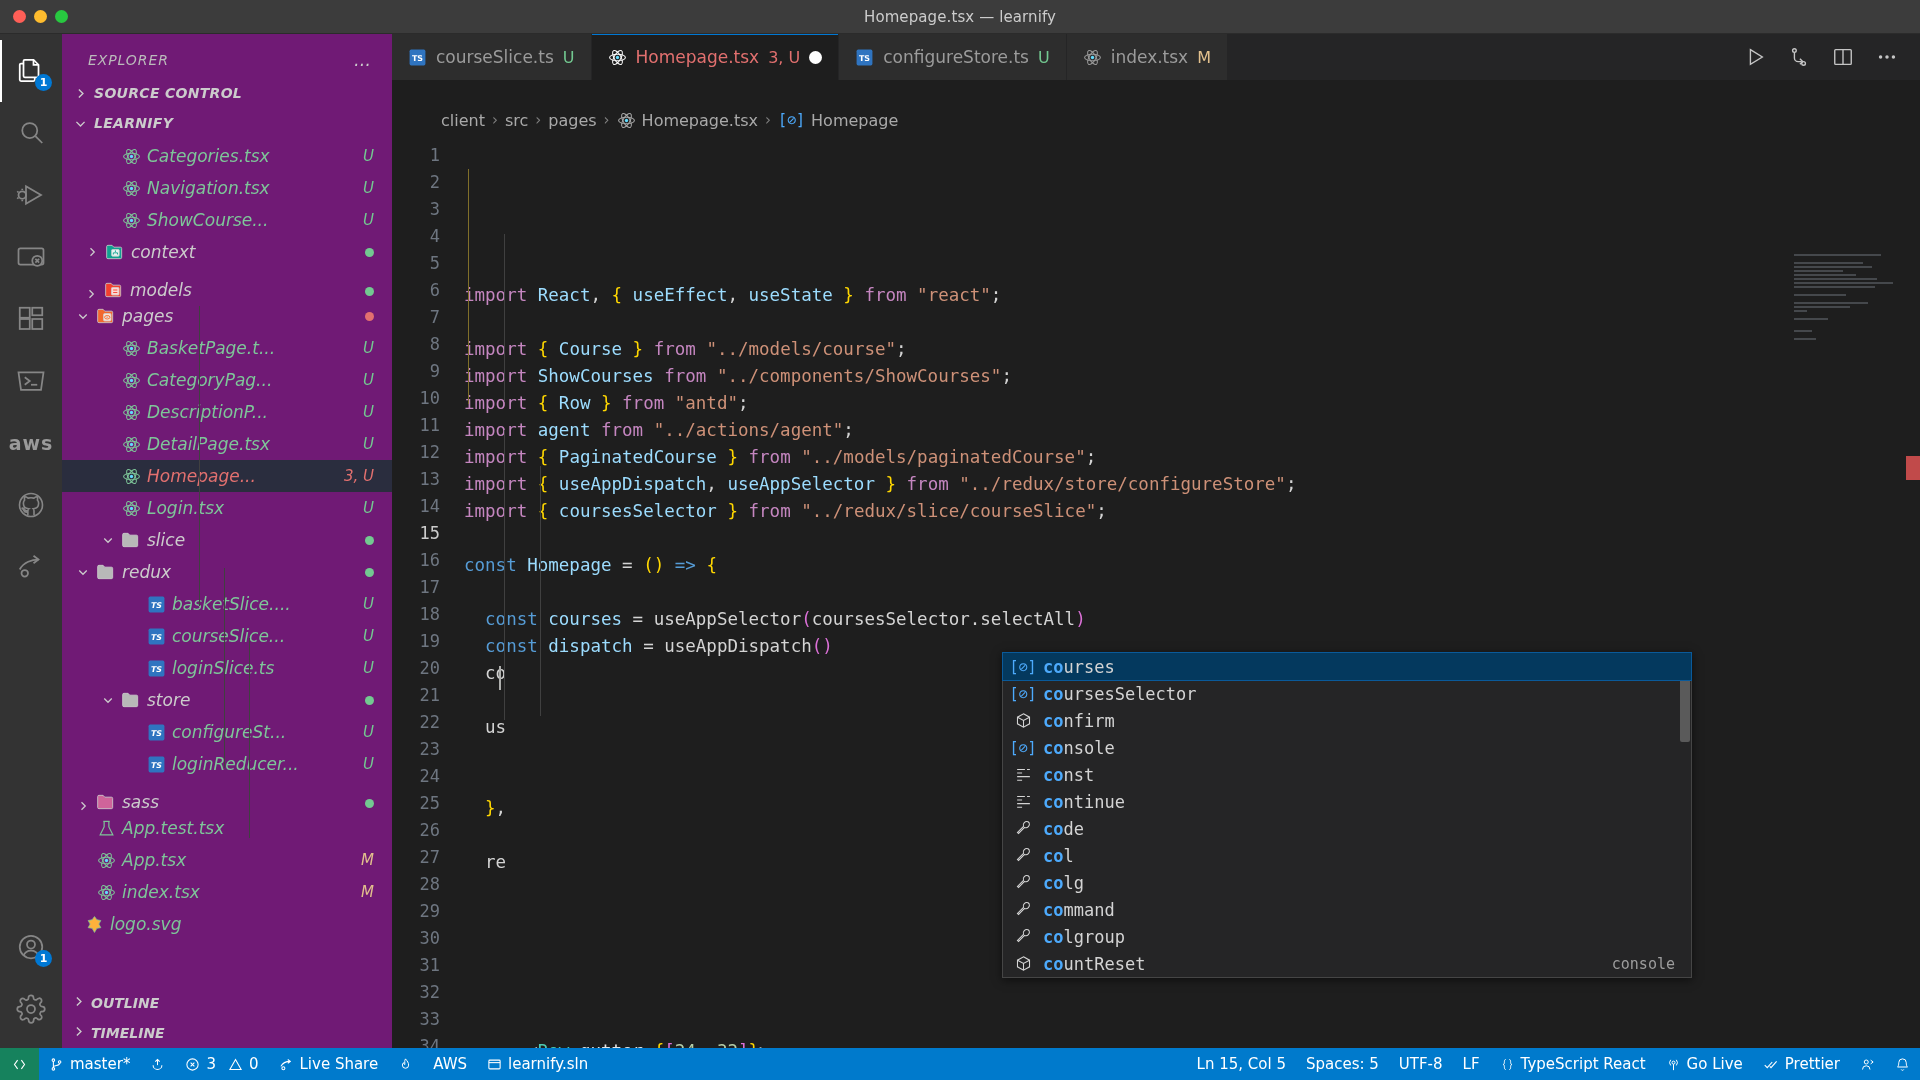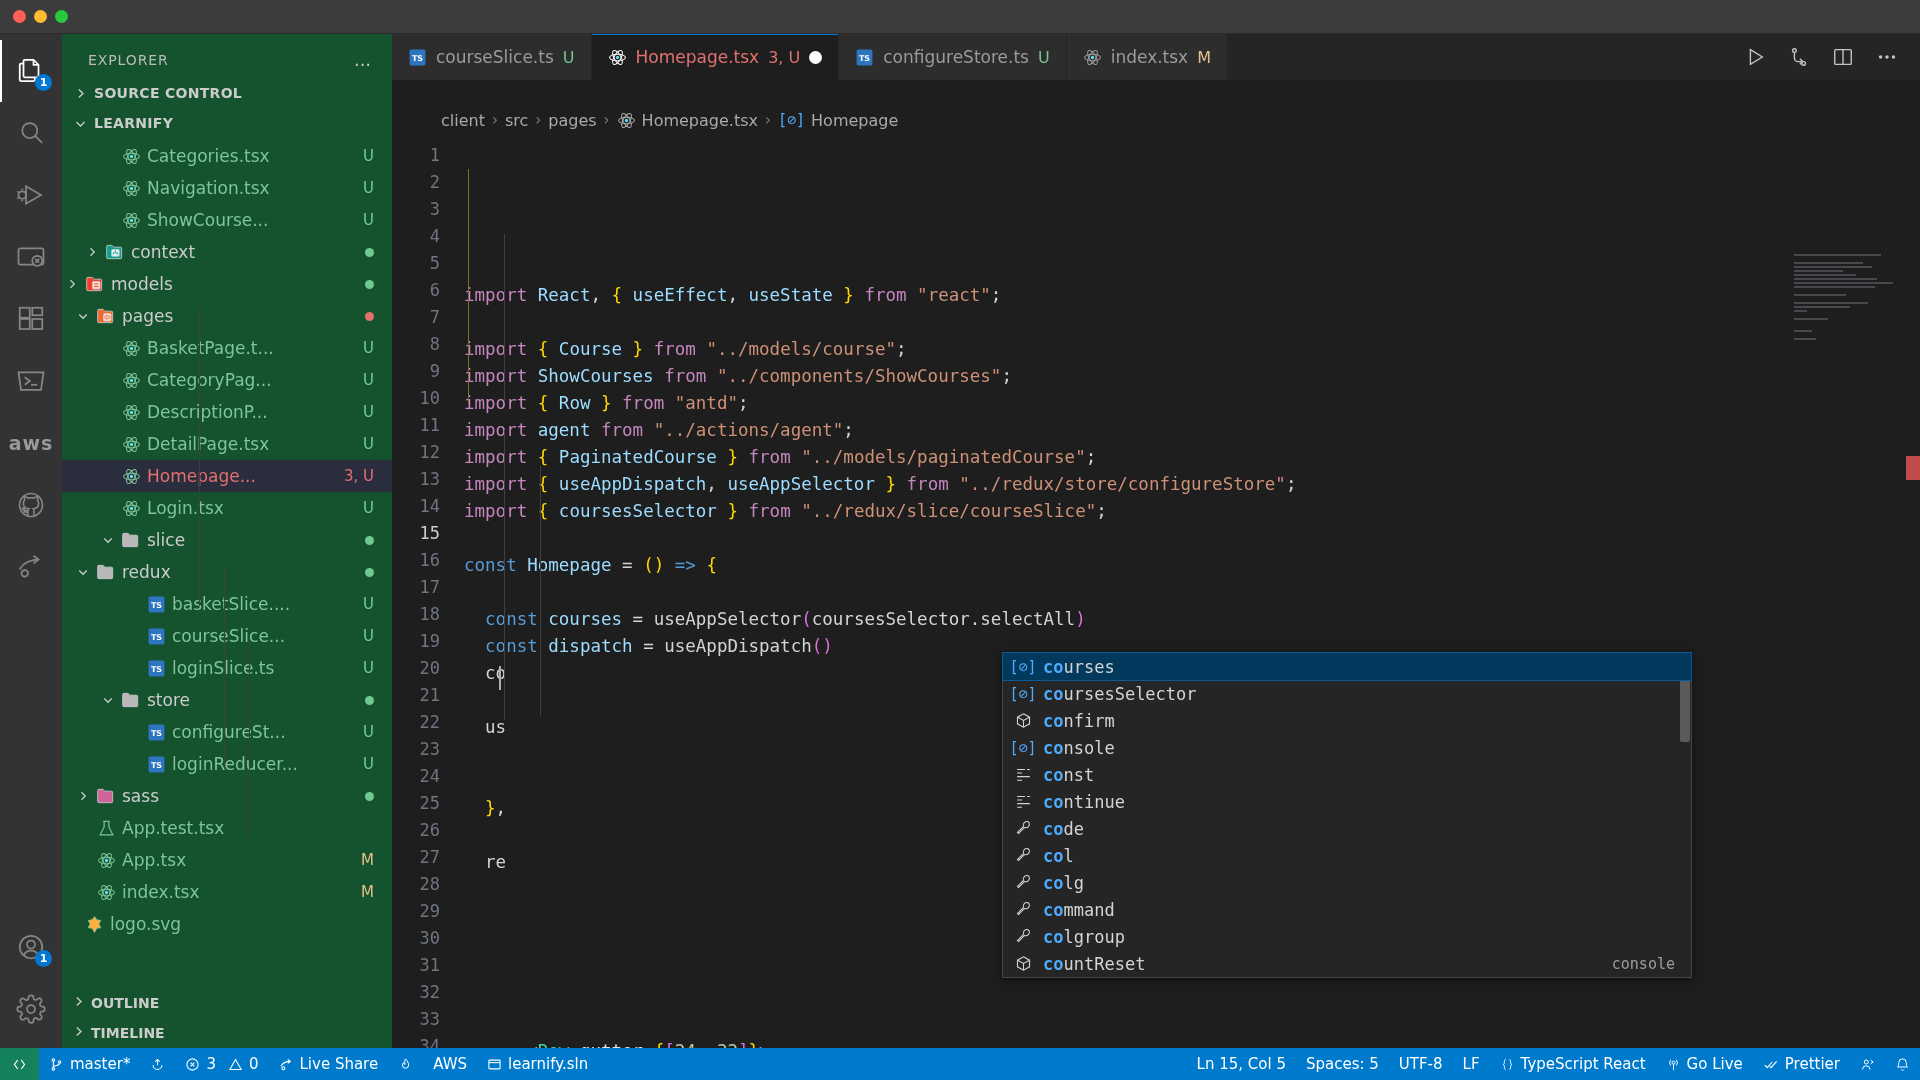--- a/index.html
+++ b/index.html
@@ -46,22 +46,22 @@
   .badge {
     position: absolute; right: 10px; bottom: 11px;
     min-width: 17px; height: 17px; border-radius: 9px; background: #0078d4;
     color: #fff; font-size: 11px; line-height: 17px; text-align: center; padding: 0 4px;
     font-family: "DejaVu Sans", sans-serif; font-weight: 600;
   }
   .act-spacer { flex: 1 1 auto; }
 
   
   .sidebar {
-    width: 330px; background: #14532d; flex: 0 0 330px; display: flex; flex-direction: column;
-    color: #cccccc; overflow: hidden;
+    width: 330px; background: #701a75; flex: 0 0 330px; display: flex; flex-direction: column;
+    color: #cccccc; overflow: hidden; font-style: italic;
   }
   .sb-header {
     height: 36px; display: flex; align-items: center; justify-content: space-between;
     padding: 0 20px 0 26px; font-size: 14px; letter-spacing: .9px; color: #bbbbbb;
     flex: 0 0 36px; margin-top: 8px;
   }
   .sb-header .dots { font-size: 17px; color: #cccccc; letter-spacing: 1px; cursor: pointer; }
   .section-head {
     height: 30px; display: flex; align-items: center; gap: 6px;
     padding-left: 10px; font-size: 14px; font-weight: bold; color: #cccccc;
@@ -200,20 +200,21 @@
 <body>
 
 <div class="app">
 
   <div class="titlebar">
     <div class="traffic">
       <span class="dot red"></span>
       <span class="dot yellow"></span>
       <span class="dot green"></span>
     </div>
+    <div class="win-title">Homepage.tsx — learnify</div>
   </div>
 
   <div class="body">
 
     <div class="activitybar">
       <div class="act-item active">
         <svg width="30" height="30" viewBox="0 0 24 24" stroke-width="1.4">
             <path d="M14 3H7a1 1 0 0 0-1 1v12a1 1 0 0 0 1 1h10a1 1 0 0 0 1-1V7l-4-4z"></path>
             <path d="M14 3v4h4"></path>
             <path d="M6 6H4a1 1 0 0 0-1 1v12a1 1 0 0 0 1 1h10a1 1 0 0 0 1-1v-2"></path>
@@ -361,21 +362,21 @@
             <span class="ficon">
               <svg width="20" height="20" viewBox="0 0 24 24" stroke="none">
   <path d="M2 5.5A1.5 1.5 0 0 1 3.5 4h5l2 2.2h8A1.5 1.5 0 0 1 20 7.7v10.8A1.5 1.5 0 0 1 18.5 20h-15A1.5 1.5 0 0 1 2 18.5z" fill="#11a191"></path>
   <rect x="8" y="9" width="9" height="8" rx="1" fill="#e8f5f3"></rect>
                 <path d="M12.5 10v2M10 13h5M10 13v2M15 13v2" stroke="#11a191" stroke-width="1.1" fill="none"></path>
               </svg>
             </span>
             <span class="label">context</span>
             <span class="gitstat"><span class="g-dot" style="background:#73c991"></span></span>
           </div>
-          <div class="row folder" style="padding-left: 1px;">
+          <div class="row folder" style="padding-left: 20px; align-items: flex-end;">
             <span class="twisty">
               <svg width="12" height="12" viewBox="0 0 16 16" stroke="currentColor" stroke-width="1.7" fill="none">
                 <path d="M6 3l5 5-5 5"></path>
               </svg>
             </span>
             <span class="ficon">
               <svg width="20" height="20" viewBox="0 0 24 24" stroke="none">
   <path d="M2 5.5A1.5 1.5 0 0 1 3.5 4h5l2 2.2h8A1.5 1.5 0 0 1 20 7.7v10.8A1.5 1.5 0 0 1 18.5 20h-15A1.5 1.5 0 0 1 2 18.5z" fill="#f2402f"></path>
   <rect x="9" y="9" width="9" height="9" rx="1" fill="#ffd8d3"></rect>
                 <path d="M11 12h5M11 15h5" stroke="#f2402f" stroke-width="1.1"></path>
@@ -569,21 +570,21 @@
             <span class="twisty"></span>
             <span class="ficon">
               <svg width="19" height="19" viewBox="0 0 24 24">
                 <rect x="2" y="2" width="20" height="20" rx="2" fill="#2f74c0" stroke="none"></rect>
   <text x="12" y="16.5" font-size="10" font-family="DejaVu Sans, sans-serif" font-weight="bold" fill="#fff" text-anchor="middle" stroke="none">TS</text>
               </svg>
             </span>
             <span class="label">loginReducer...</span>
             <span class="gitstat g-U">U</span>
           </div>
-          <div class="row folder" style="padding-left: 12px;">
+          <div class="row folder" style="padding-left: 12px; align-items: flex-end;">
             <span class="twisty">
               <svg width="12" height="12" viewBox="0 0 16 16" stroke="currentColor" stroke-width="1.7" fill="none">
                 <path d="M6 3l5 5-5 5"></path>
               </svg>
             </span>
             <span class="ficon">
               <svg width="20" height="20" viewBox="0 0 24 24" stroke="none">
   <path d="M2 5.5A1.5 1.5 0 0 1 3.5 4h5l2 2.2h8A1.5 1.5 0 0 1 20 7.7v10.8A1.5 1.5 0 0 1 18.5 20h-15A1.5 1.5 0 0 1 2 18.5z" fill="#cf649a"></path>
   </svg>
             </span>

